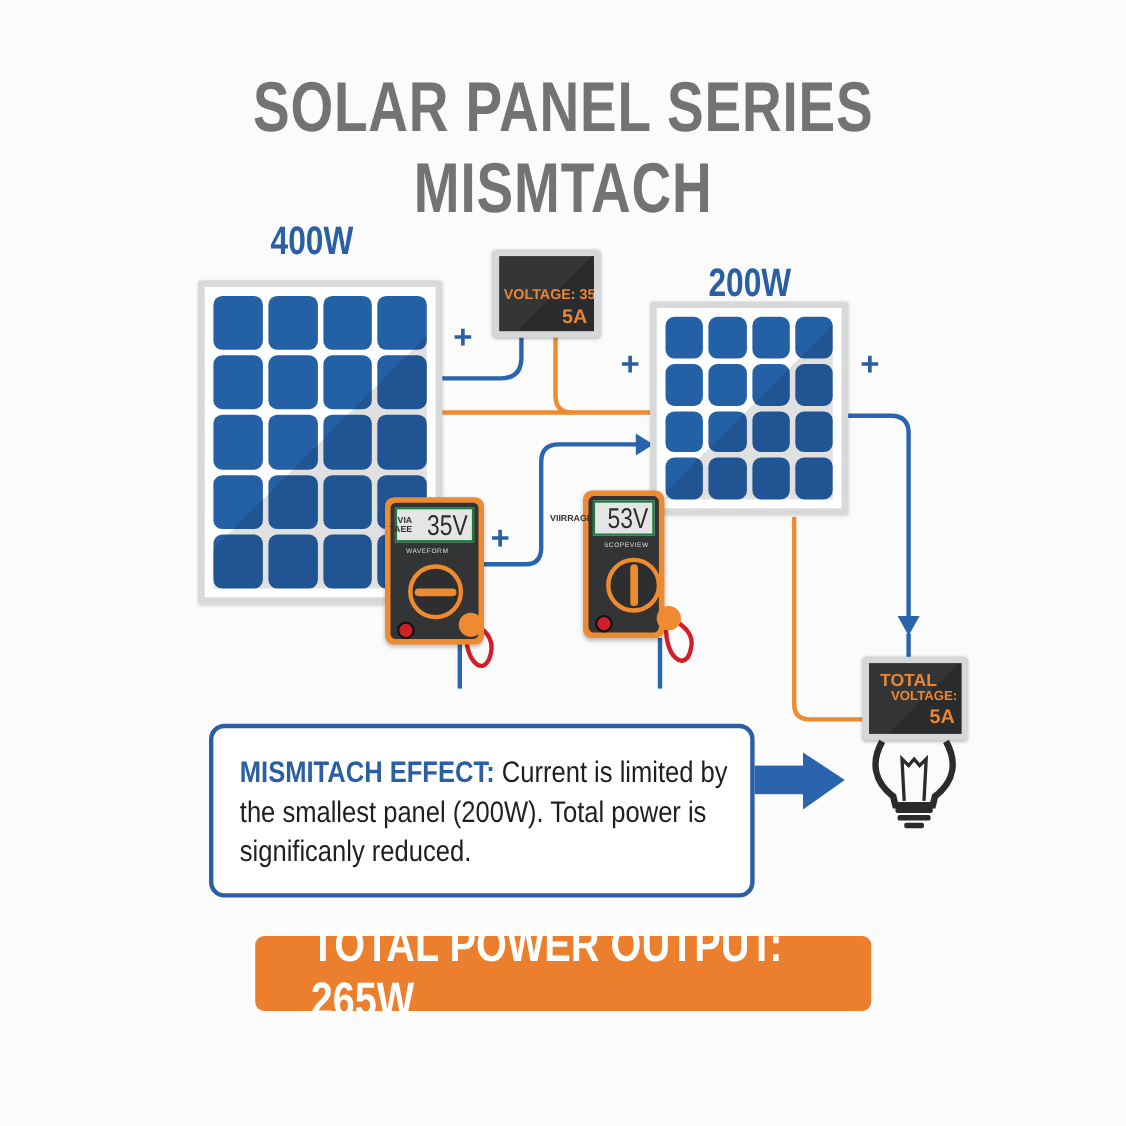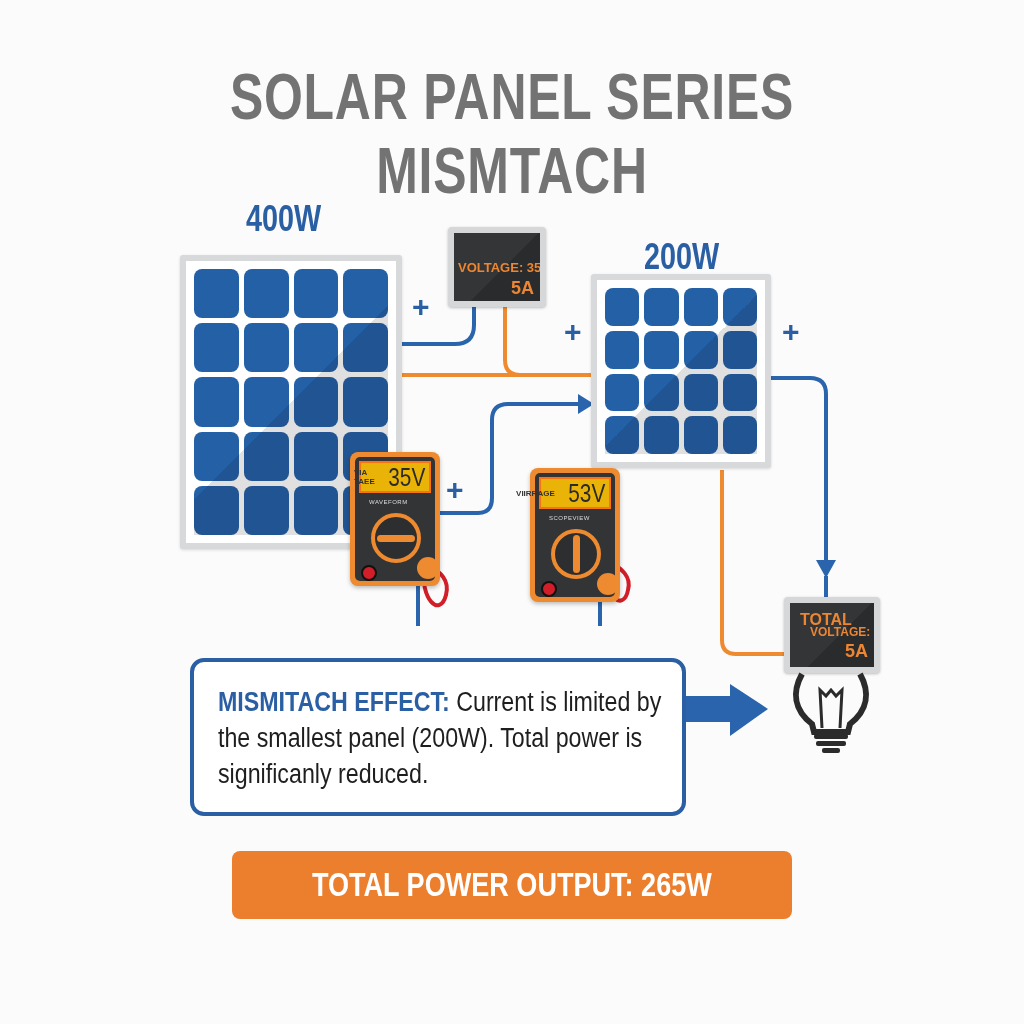--- a/index.html
+++ b/index.html
@@ -45,22 +45,22 @@
   .orange-txt { color: #ec8632; font-weight: bold; font-family: "Liberation Sans", sans-serif; }
   .meter {
     background: #ee8a2f; border-radius: 8px; box-sizing: border-box; padding: 5px;
     box-shadow: 0 2px 4px rgba(0,0,0,0.25);
   }
   .meter .body {
     background: #333436; width: 100%; height: 100%; border-radius: 5px; position: relative;
   }
   .meter .lcd {
     position: absolute; left: 4px; right: 4px; top: 4px; height: 32px;
-    background: #eab308; border: 2px solid #f97316; box-sizing: border-box;
-    display: flex; align-items: center; justify-content: flex-end; padding-right: 4px; gap: 4px;
+    background: #e5e5e5; border: 2px solid #15803d; box-sizing: border-box;
+    display: flex; align-items: center; justify-content: flex-end; padding-right: 4px; gap: 4px; text-align: right;
   }
   .meter .lcd .lab { font-size: 8px; color: #333; font-weight: bold; }
   .meter .lcd .val { font-size: 26px; color: #2b2b2b; font-family: "Liberation Sans", sans-serif; display: inline-block; transform: scaleX(0.8); transform-origin: right; }
   .meter .mode { position: absolute; top: 42px; left: 14px; font-size: 6px; color: #ddd; letter-spacing: 0.5px; }
   .meter .dial {
     position: absolute; width: 50px; height: 50px; border-radius: 50%;
     border: 4px solid #ee8a2f; box-sizing: border-box; background: #2d2e30;
   }
   .meter .knob { position: absolute; background: #ee8a2f; border-radius: 4px; }
   .meter .jack-red { position: absolute; width: 12px; height: 12px; border-radius: 50%; background: #d21e28; border: 2px solid #111; }
@@ -73,21 +73,21 @@
     position: absolute; left: 24px; top: 22px; width: 470px;
     font-size: 27px; line-height: 36px; color: #1e1e1e;
     font-family: "Liberation Sans", sans-serif;
   }
   #effect-text .inner { display: inline-block; transform: scaleX(0.86); transform-origin: left top; width: 540px; }
   #effect-text .hl { color: #2a5fa4; font-weight: bold; }
   #total-btn {
     left: 232px; top: 851px; width: 560px; height: 68px;
     background: #ec7f2e; border-radius: 8px; color: #ffffff;
     display: flex; align-items: center; justify-content: center;
-    font-size: 33px; font-weight: bold; font-family: "Liberation Sans", sans-serif;
+    font-size: 44px; font-weight: bold; font-family: "Liberation Sans", sans-serif;
   }
   #total-btn span { display: inline-block; transform: scaleX(0.82); }
   .plus { color: #2a5fa4; font-size: 30px; font-weight: bold; }
 </style>
 </head>
 <body>
 
 <div id="title" class="abs"><span>SOLAR PANEL SERIES MISMTACH</span></div>
 
 <svg class="abs" style="left:0;top:0;" width="1024" height="1024">
@@ -181,21 +181,21 @@
       <span class="val">35V</span>
     </div>
     <div class="mode">WAVEFORM</div>
     <div class="dial" style="left:16px;top:56px;"></div>
     <div class="knob" style="left:22px;top:78px;width:38px;height:7px;"></div>
     <div class="jack-red" style="left:6px;top:108px;"></div>
     <div class="jack-org" style="left:62px;top:100px;"></div>
   </div>
 </div>
 
-<div class="abs meter" style="left:530px;top:468px;width:90px;height:134px;">
+<div class="abs meter" style="left:530px;top:446px;width:74px;height:134px;">
   <div class="body">
     <div class="lcd">
       <span class="lab">VIIRRAGE</span>
       <span class="val">53V</span>
     </div>
     <div class="mode">SCOPEVIEW</div>
     <div class="dial" style="left:16px;top:56px;"></div>
     <div class="knob" style="left:38px;top:62px;width:7px;height:38px;"></div>
     <div class="jack-red" style="left:6px;top:108px;"></div>
     <div class="jack-org" style="left:62px;top:100px;"></div>

